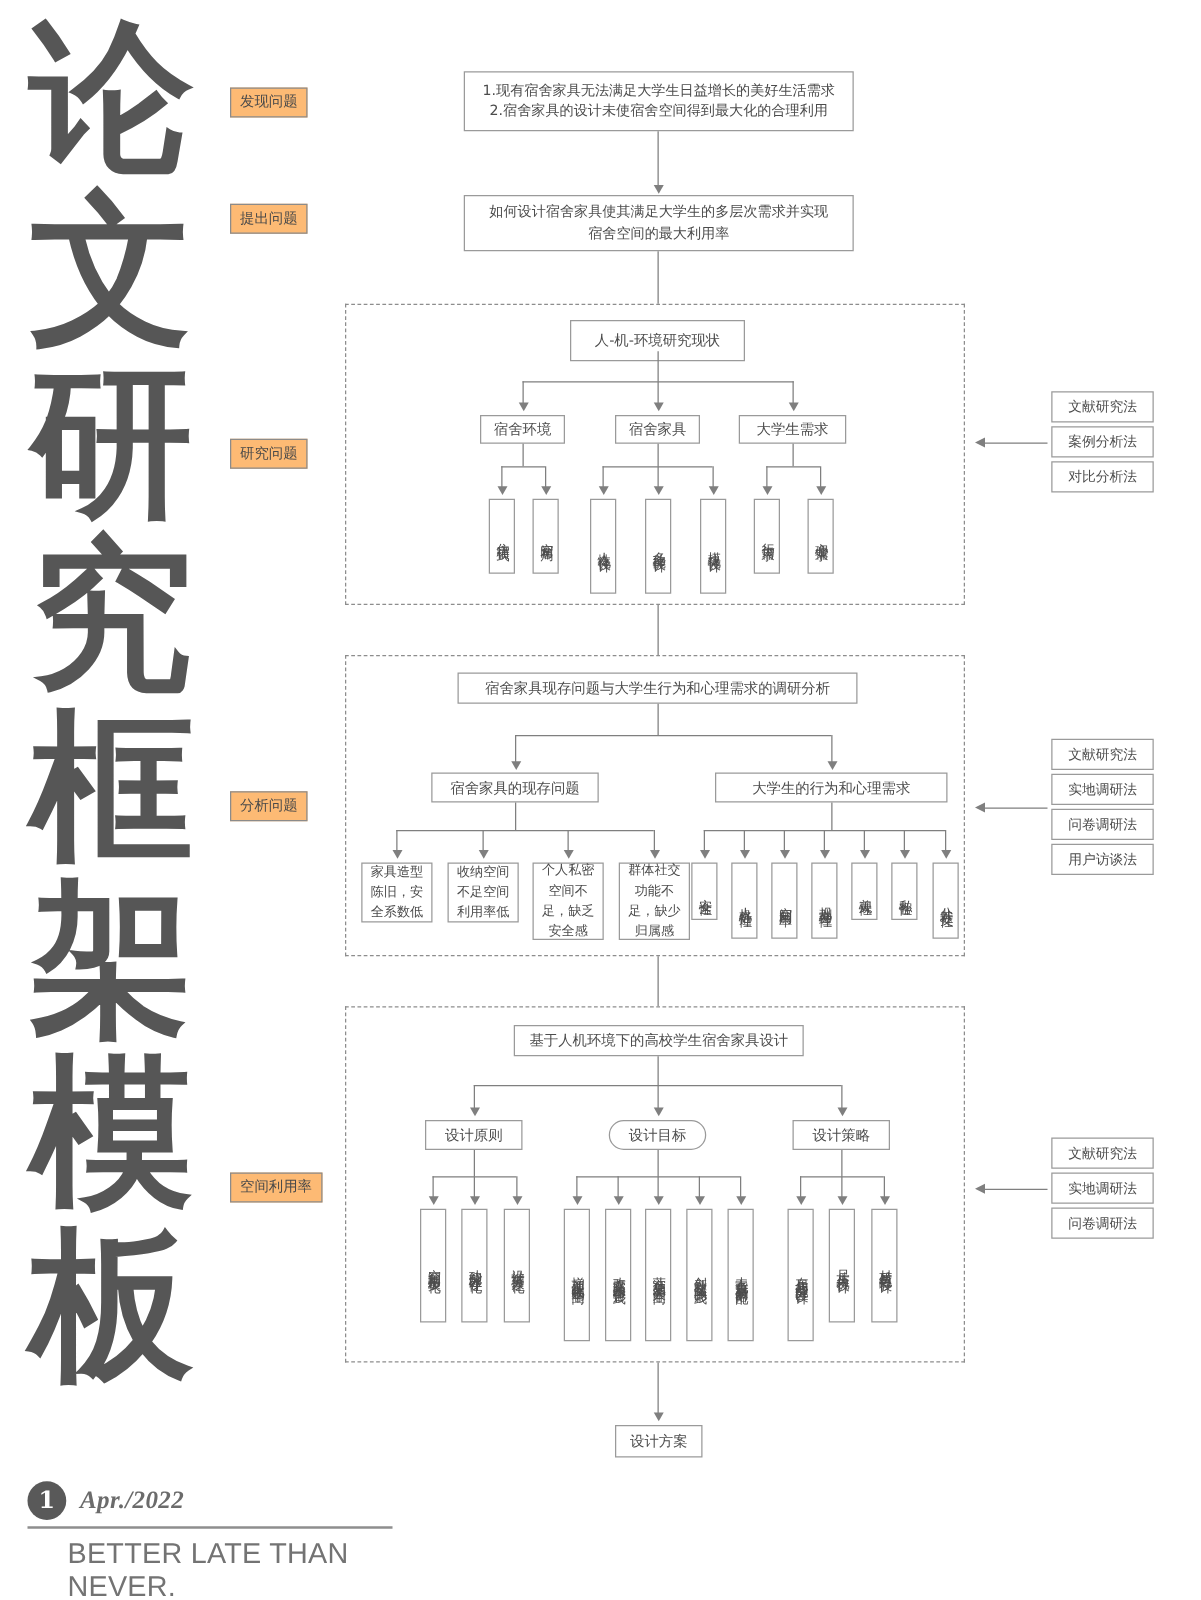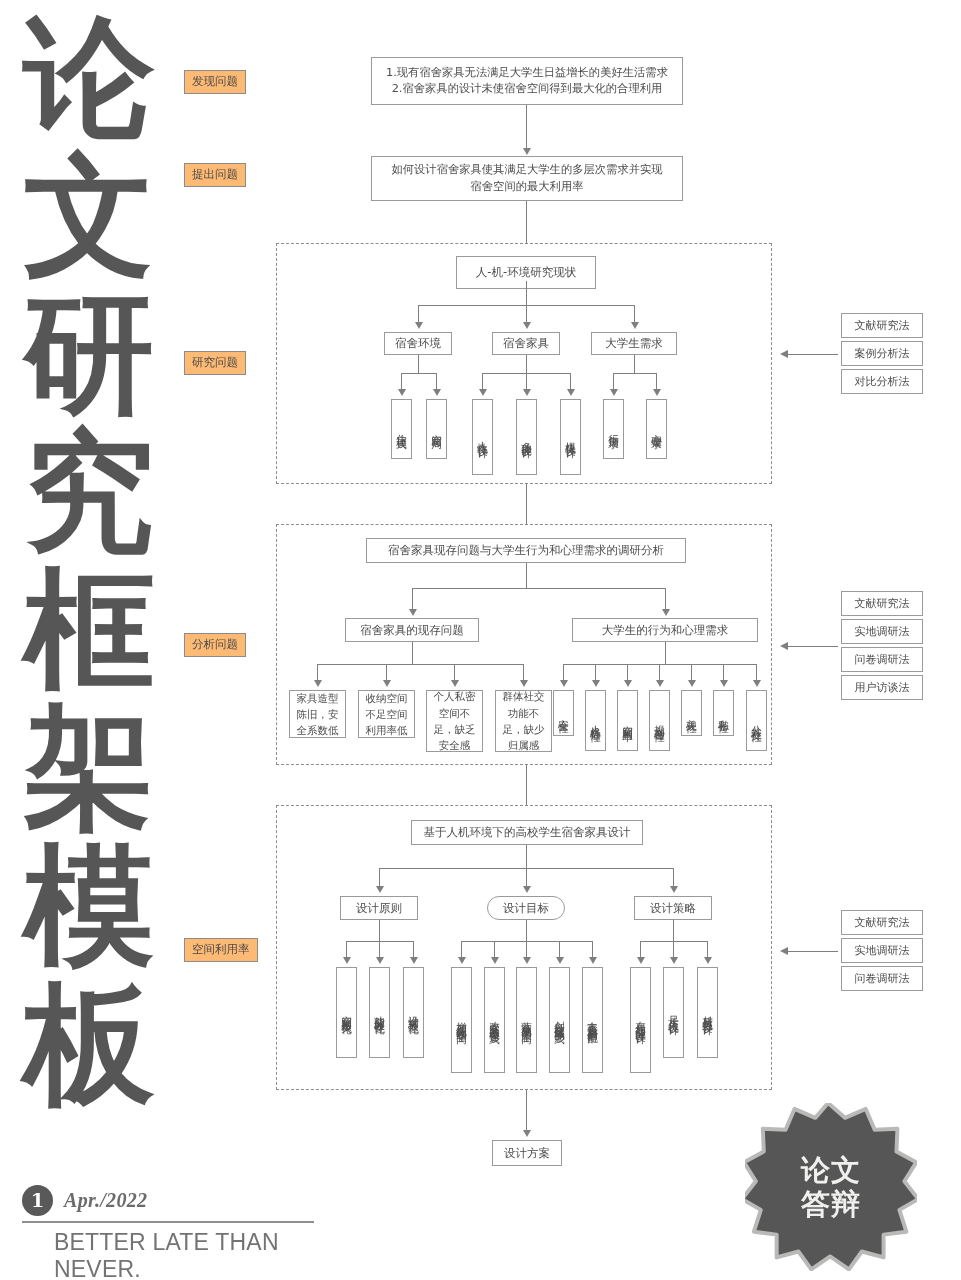--- a/index.html
+++ b/index.html
@@ -358,29 +358,20 @@
   <div class="method-box" style="left:841px; top:910px; width:82px;">文献研究法</div>
   <div class="method-box" style="left:841px; top:938px; width:82px;">实地调研法</div>
   <div class="method-box" style="left:841px; top:966px; width:82px;">问卷调研法</div>
   <div class="ln h" style="left:788px; top:951px; width:50px;"></div>
   <div class="arrow-l" style="left:780px; top:947px;"></div>
 
   <div class="ln v" style="left:526px; top:1090px; height:42px;"></div>
   <div class="arrow-d" style="left:523px; top:1130px;"></div>
   <div class="node mid" style="left:492px; top:1140px; width:70px; height:26px;">设计方案</div>
 
-  <div class="badge">
-    <svg width="172" height="168" viewBox="0 0 172 168">
-      <polygon points="86,2 103,17 124,8 133,29 156,28 155,51 175,62 163,81 177,99 158,110 165,132 142,135 142,158 120,152 107,170 88,157 69,170 56,152 34,158 34,135 11,132 18,110 -1,99 13,81 1,62 21,51 20,28 43,29 52,8 73,17" fill="#565656" stroke="#b9b9b7" stroke-width="4" stroke-linejoin="round" transform="translate(-2,-2) scale(0.99)"></polygon>
-    </svg>
-    <div class="badge-text">
-      <div>论文</div>
-      <div>答辩</div>
-    </div>
-  </div>
 
   <div class="footer">
     <div class="footer-row">
       <div class="circ-num">1</div>
       <div class="footer-date">Apr./2022</div>
     </div>
     <div class="footer-rule"></div>
     <div class="footer-tag">BETTER LATE THAN NEVER.</div>
   </div>
 

